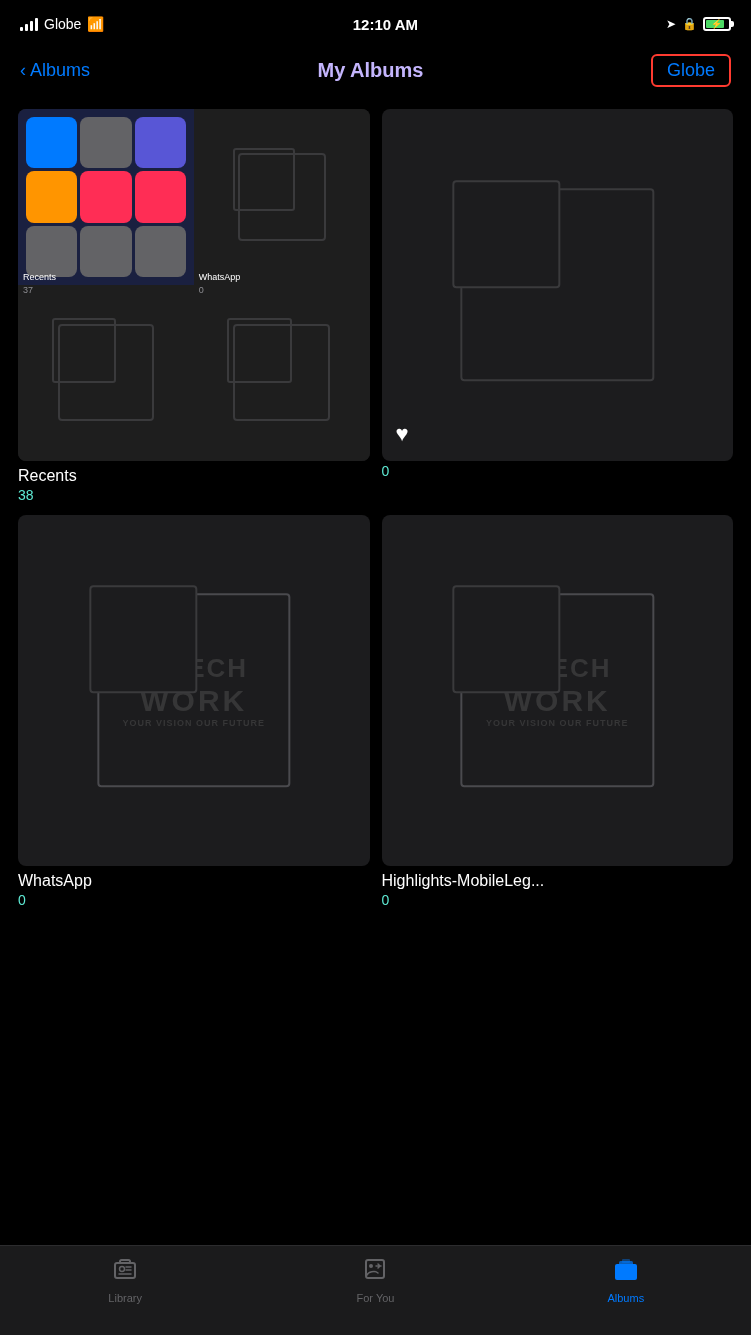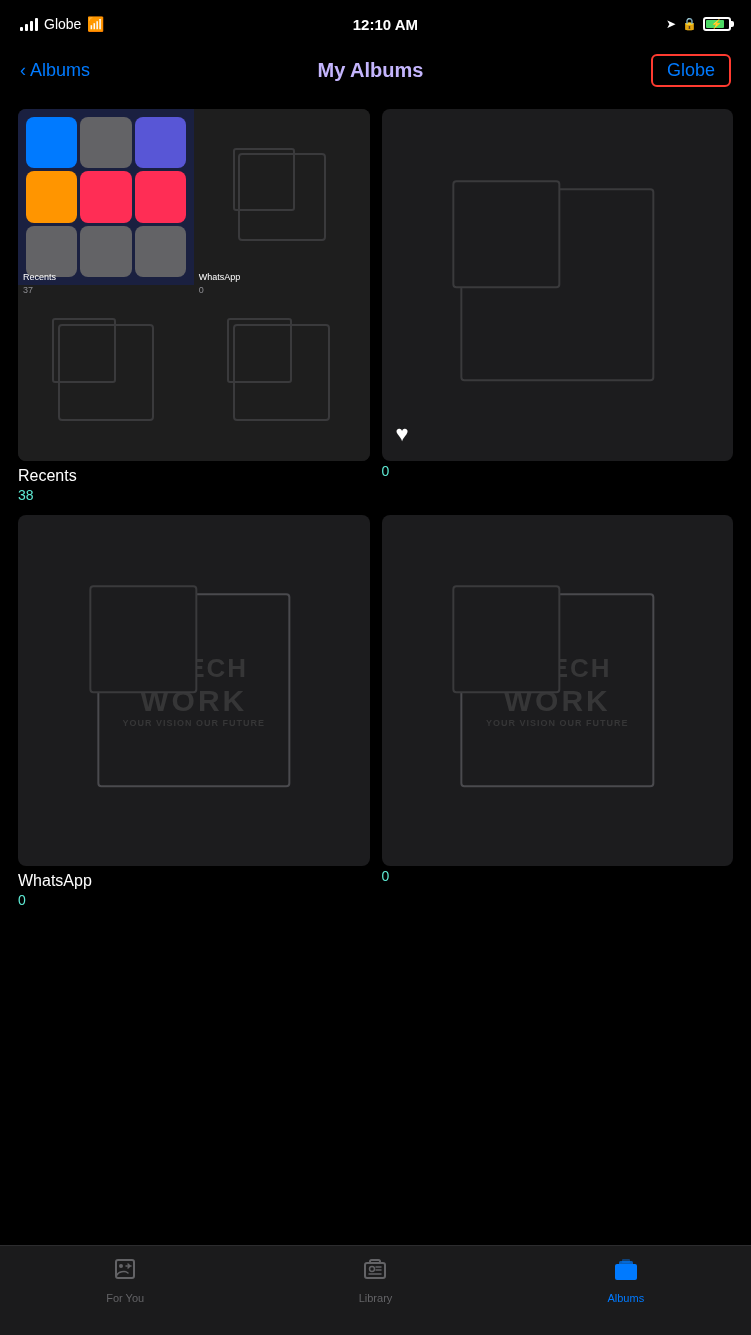--- a/index.html
+++ b/index.html
@@ -442,52 +442,53 @@
 
     <div class="album-item">
       <div class="album-thumbnail">
         <div class="watermark-bg">
           <div class="watermark-text-top">HITECH</div>
           <div class="watermark-text-mid">WORK</div>
           <div class="watermark-text-bottom">YOUR VISION OUR FUTURE</div>
         </div>
         <div class="placeholder-icon" style="border-color:#4a4a4e;"></div>
       </div>
+      <div class="album-name">Highlights-MobileLeg...</div>
       <div class="album-count">0</div>
     </div>
 
   </div>
 </div>
 
 <div class="tab-bar">
+
+  <div class="tab-item">
+    <span class="tab-icon">
+      <svg width="26" height="26" viewBox="0 0 26 26" fill="none">
+        <rect x="3" y="7" width="20" height="15" rx="2" stroke="#636366" stroke-width="2"></rect>
+        <path d="M8 7V5.5C8 4.67 8.67 4 9.5 4h7c.83 0 1.5.67 1.5 1.5V7" stroke="#636366" stroke-width="2"></path>
+        <circle cx="10" cy="13" r="2.5" stroke="#636366" stroke-width="1.5"></circle>
+        <path d="M14 11h5M14 14h5M7 18h12" stroke="#636366" stroke-width="1.5" stroke-linecap="round"></path>
+      </svg>
+    </span>
+    <span class="tab-label">Library</span>
+  </div>
 
   <div class="tab-item">
     <span class="tab-icon">
       <svg width="26" height="26" viewBox="0 0 26 26" fill="none">
         <rect x="4" y="4" width="18" height="18" rx="2" stroke="#636366" stroke-width="2"></rect>
         <circle cx="9" cy="10" r="2" fill="#636366"></circle>
         <path d="M5 19c1-3 8-5 11-2" stroke="#636366" stroke-width="1.5" stroke-linecap="round"></path>
         <path d="M16 8l2 2-2 2M19 10h-5" stroke="#636366" stroke-width="1.5" stroke-linecap="round"></path>
       </svg>
     </span>
     <span class="tab-label">For You</span>
   </div>
 
-  <div class="tab-item">
-    <span class="tab-icon">
-      <svg width="26" height="26" viewBox="0 0 26 26" fill="none">
-        <rect x="3" y="7" width="20" height="15" rx="2" stroke="#636366" stroke-width="2"></rect>
-        <path d="M8 7V5.5C8 4.67 8.67 4 9.5 4h7c.83 0 1.5.67 1.5 1.5V7" stroke="#636366" stroke-width="2"></path>
-        <circle cx="10" cy="13" r="2.5" stroke="#636366" stroke-width="1.5"></circle>
-        <path d="M14 11h5M14 14h5M7 18h12" stroke="#636366" stroke-width="1.5" stroke-linecap="round"></path>
-      </svg>
-    </span>
-    <span class="tab-label">Library</span>
-  </div>
-
   <div class="tab-item active">
     <span class="tab-icon">
       <svg width="26" height="26" viewBox="0 0 26 26" fill="none">
         <rect x="2" y="8" width="22" height="16" rx="2" fill="#007AFF"></rect>
         <rect x="6" y="5" width="14" height="5" rx="1.5" fill="#007AFF" opacity="0.7"></rect>
         <rect x="9" y="3" width="8" height="4" rx="1" fill="#007AFF" opacity="0.4"></rect>
         <rect x="4" y="10" width="18" height="11" rx="1" fill="#007AFF"></rect>
       </svg>
     </span>
     <span class="tab-label">Albums</span>

